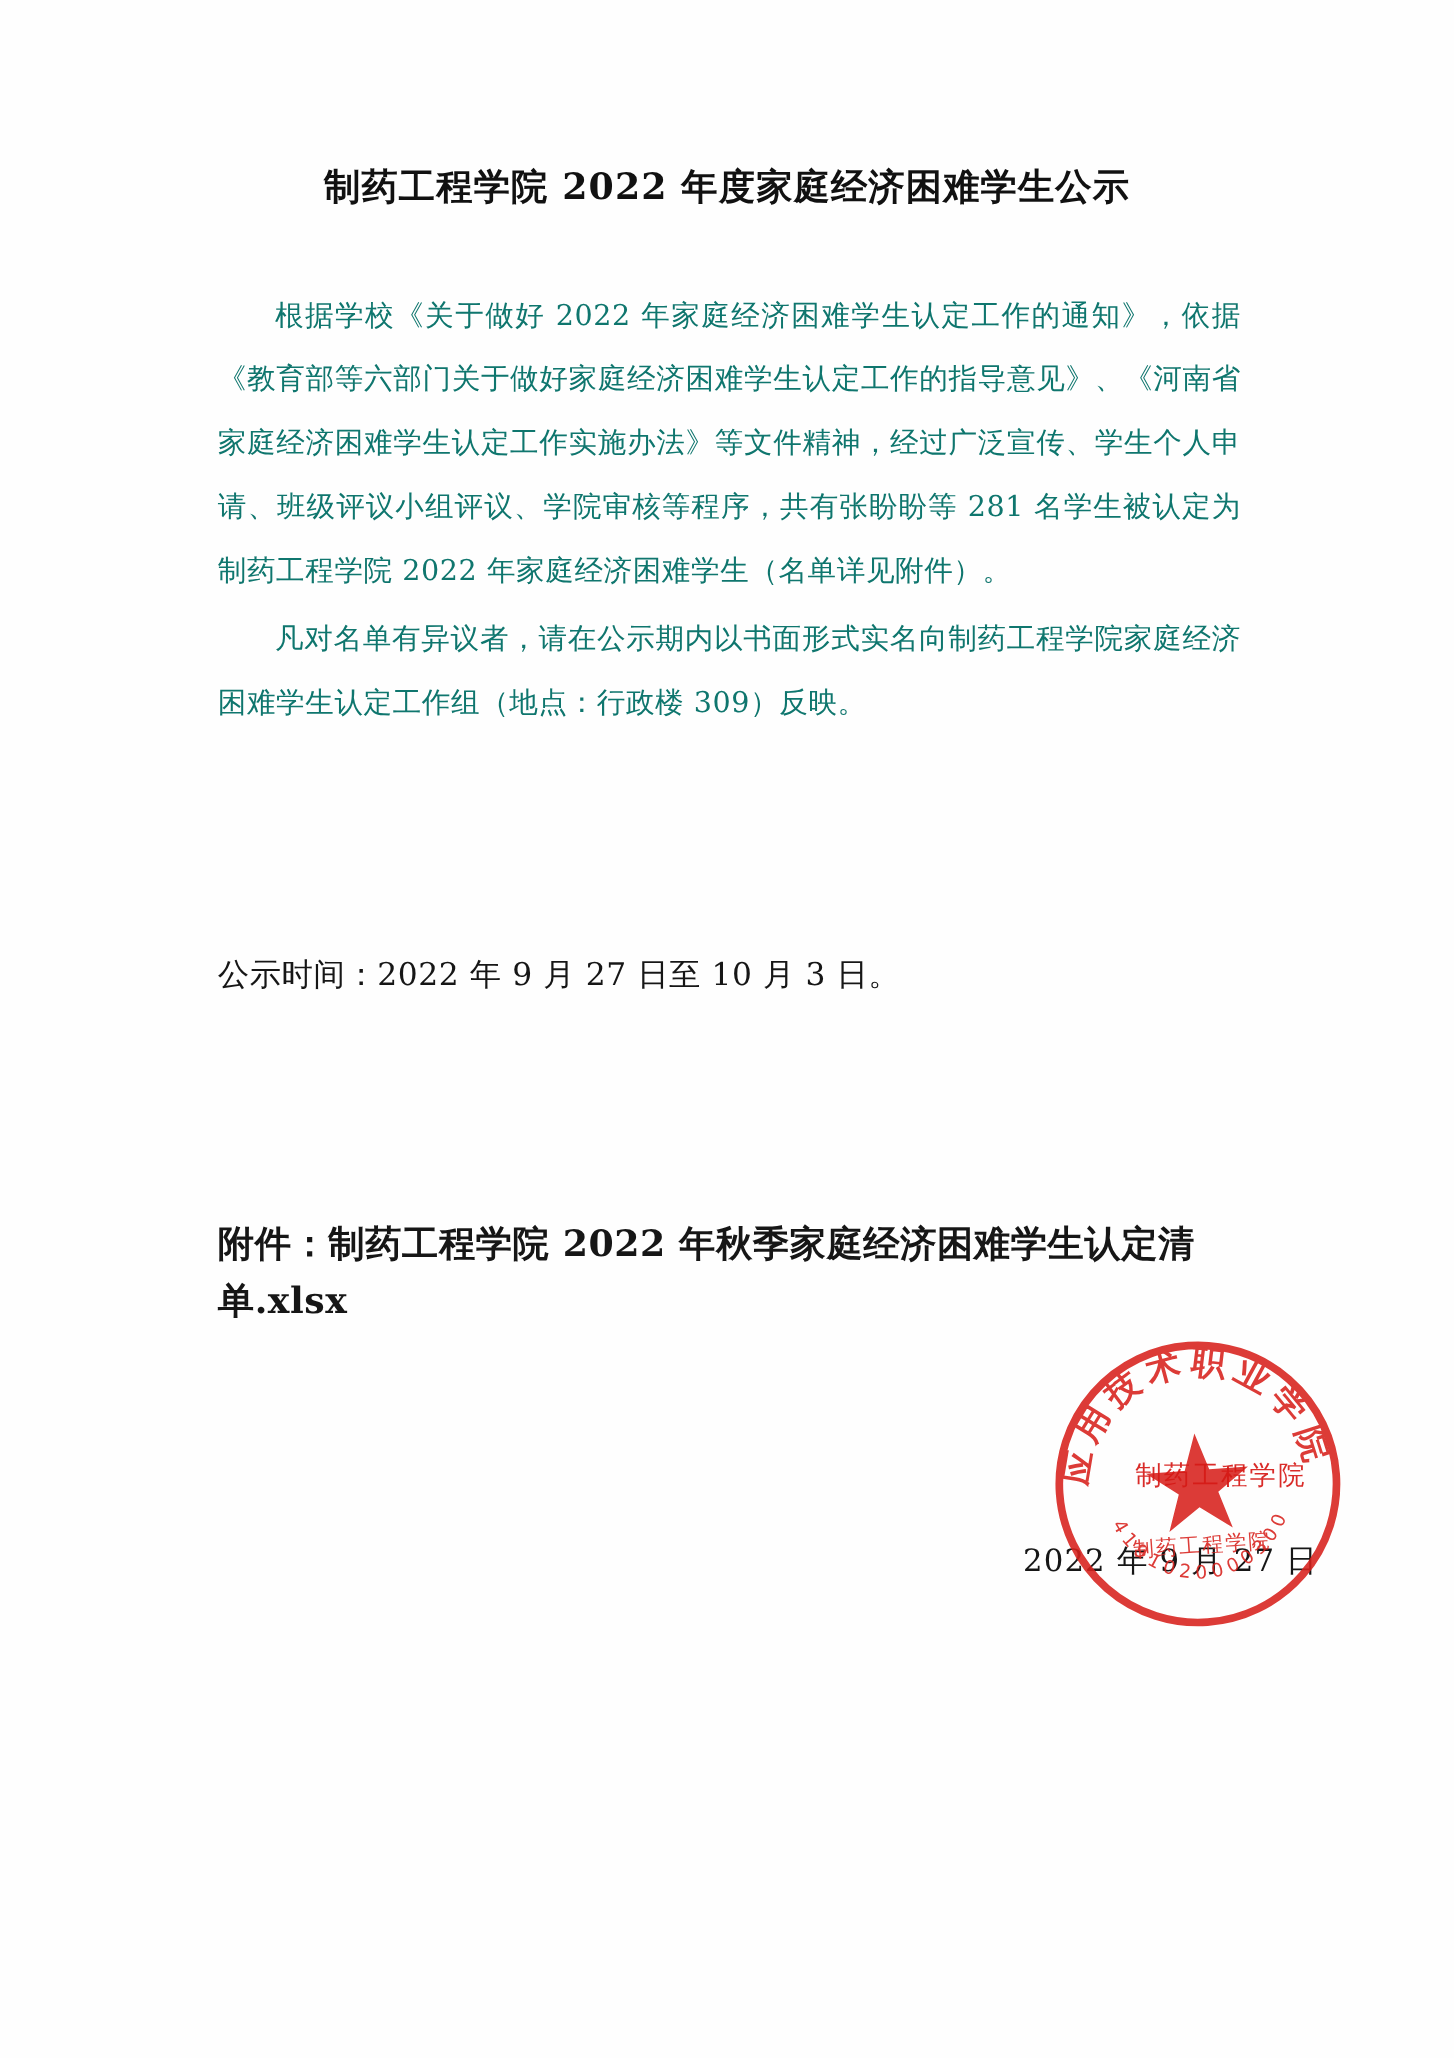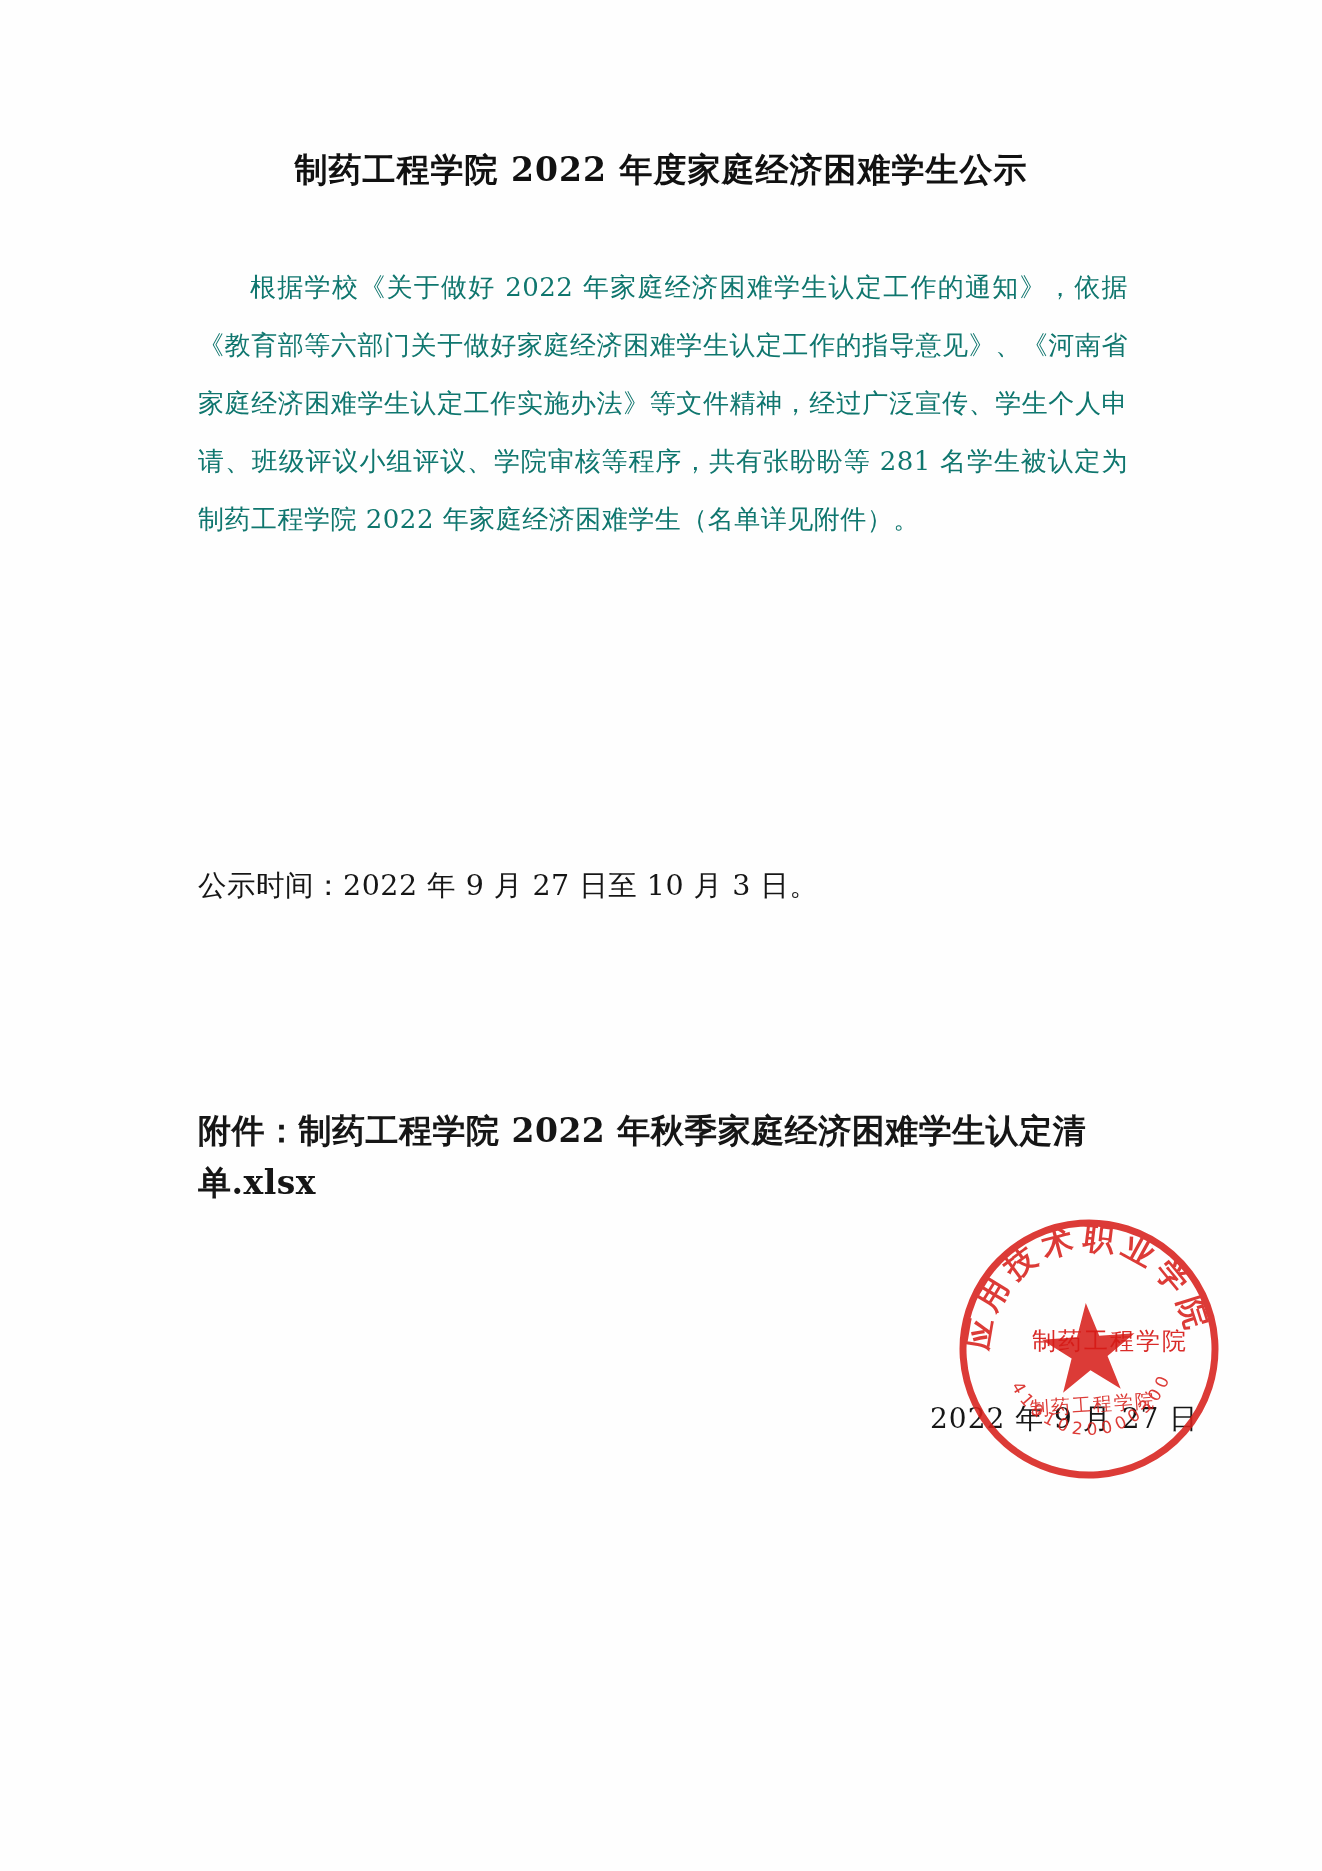--- a/index.html
+++ b/index.html
@@ -118,20 +118,21 @@
 </style>
 </head>
 <body>
 
 <div class="page">
 
   <div class="doc-title">制药工程学院 2022 年度家庭经济困难学生公示</div>
 
   <div class="body-block">
     <p class="para">根据学校《关于做好 2022 年家庭经济困难学生认定工作的通知》，依据《教育部等六部门关于做好家庭经济困难学生认定工作的指导意见》、《河南省家庭经济困难学生认定工作实施办法》等文件精神，经过广泛宣传、学生个人申请、班级评议小组评议、学院审核等程序，共有张盼盼等 281 名学生被认定为制药工程学院 2022 年家庭经济困难学生（名单详见附件）。</p>
+    <p class="para">凡对名单有异议者，请在公示期内以书面形式实名向制药工程学院家庭经济困难学生认定工作组（地点：行政楼 309）反映。</p>
   </div>
 
   <div class="notice-time">公示时间：2022 年 9 月 27 日至 10 月 3 日。</div>
 
   <div class="attachment">附件：制药工程学院 2022 年秋季家庭经济困难学生认定清单.xlsx</div>
 
   <div class="sign-date">2022 年 9 月 27 日</div>
 
   <div class="seal">
     <svg width="268" height="268" viewBox="0 0 268 268" xmlns="http://www.w3.org/2000/svg">

